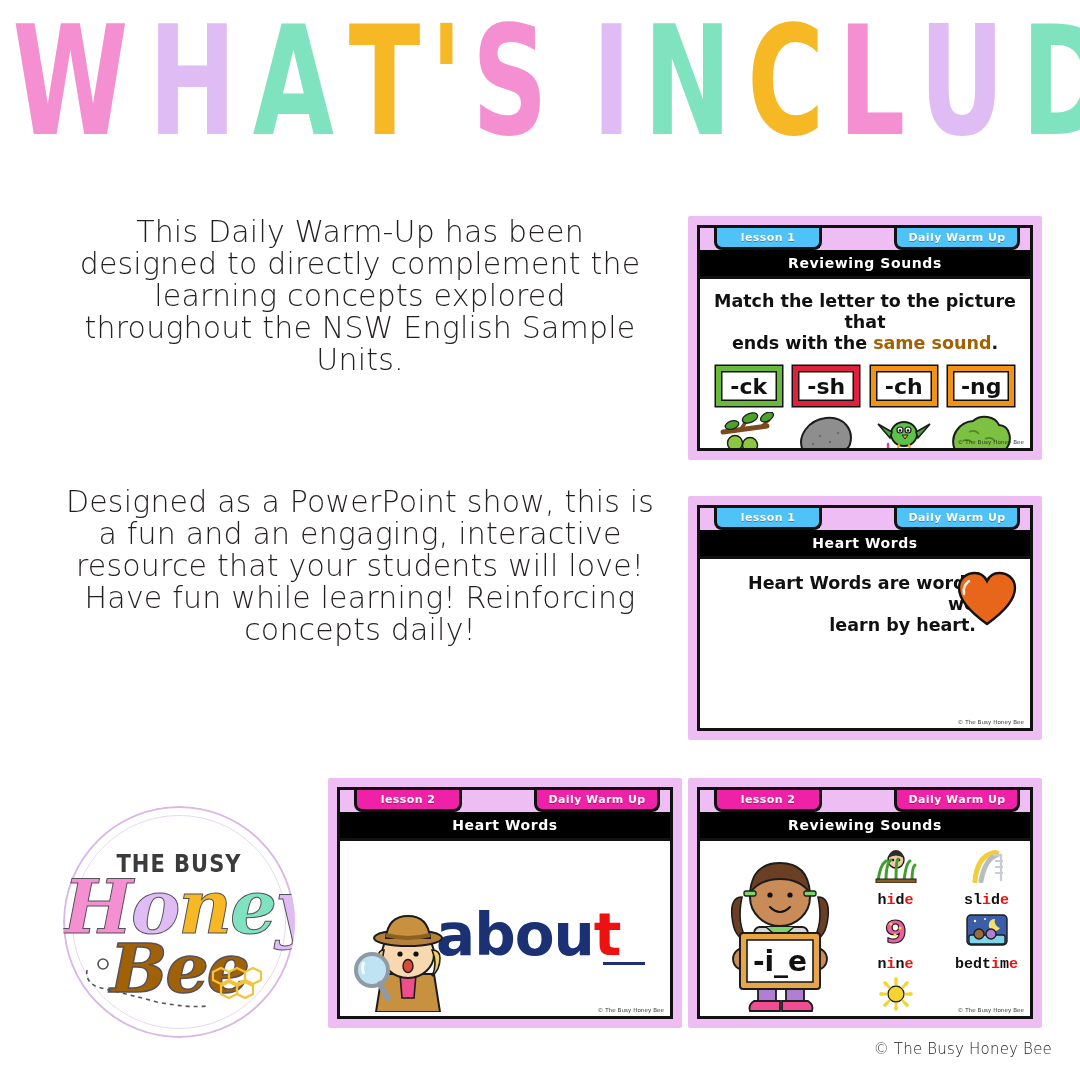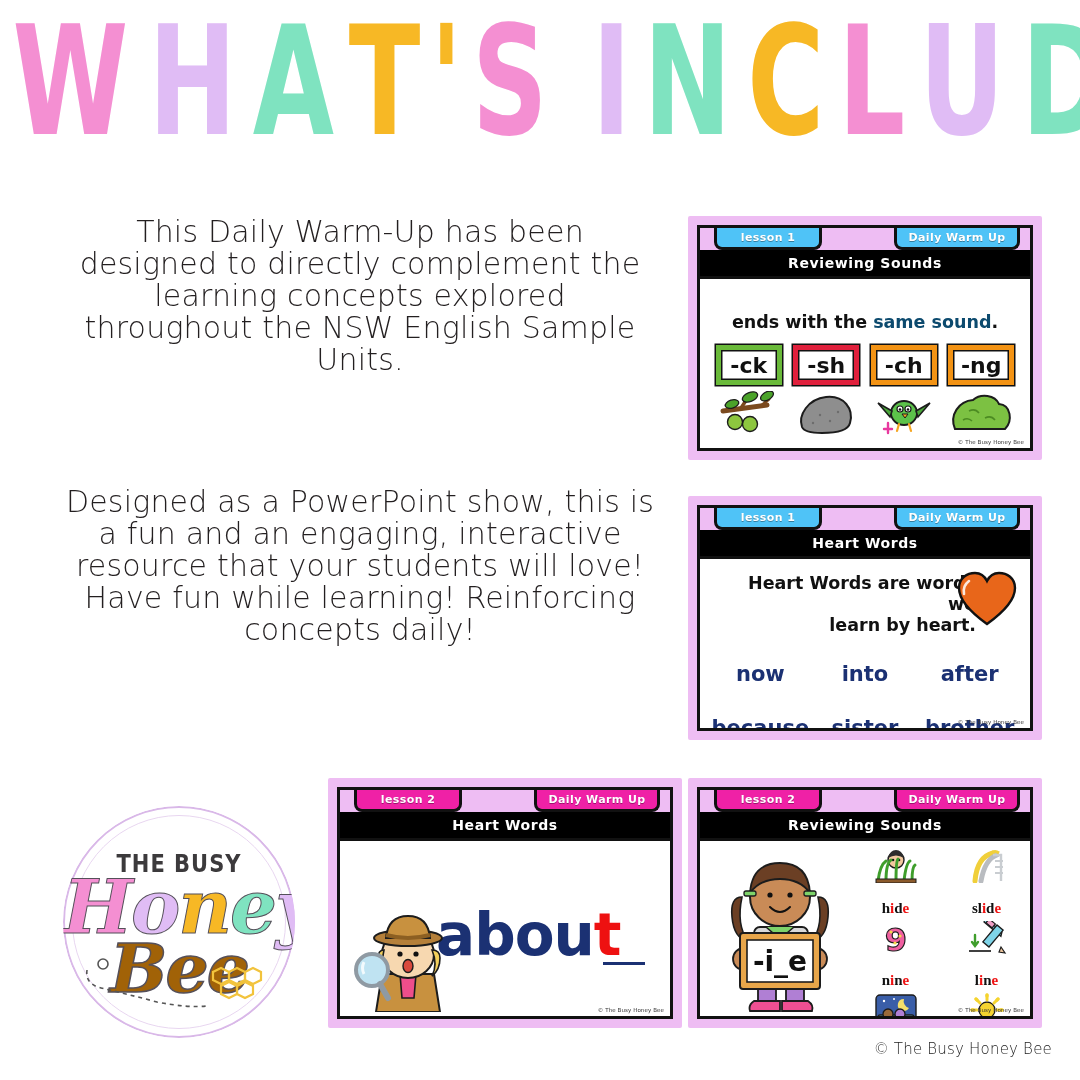--- a/index.html
+++ b/index.html
@@ -116,21 +116,21 @@
   
   .prompt {
     margin: 12px 14px 0 14px;
     text-align: center;
     font-family: "DejaVu Sans", sans-serif;
     font-weight: 700;
     font-size: 17.5px;
     line-height: 21px;
     color: #111111;
   }
-  .prompt .hl { color: #0c4a6e; }
+  .prompt .hl { color: #a16207; }
   .cardrow {
     display: flex;
     justify-content: space-around;
     align-items: flex-start;
     margin: 12px 10px 0 10px;
   }
   .soundcell { width: 72px; text-align: center; }
   .frame {
     width: 66px; height: 40px;
     margin: 0 auto;
@@ -214,25 +214,25 @@
     position: absolute;
     left: 150px; top: 6px;
     width: 182px;
     display: grid;
     grid-template-columns: 1fr 1fr;
     row-gap: 2px;
     text-align: center;
   }
   .ie-cell { padding-top: 2px; }
   .ie-cell .lbl {
-    font-family: Liberation Serif, serif;
+    font-family: Liberation Mono, monospace;
     font-weight: 700;
     font-size: 15px;
     color: #111111;
-    margin-top: 13px;
+    margin-top: 5px;
   }
   .ie-cell .lbl .r { color: #ee1111; }
 
   
   #logo {
     position: absolute;
     left: 63px; top: 806px;
     width: 232px; height: 232px;
     border-radius: 50%;
     background: #ffffff;
@@ -309,21 +309,21 @@
 
   <div class="slide" style="left:688px; top:216px; width:354px; height:244px;">
     <div class="slide-inner">
       <div class="tabrow">
         <div class="tab lesson blue">lesson 1</div>
         <div class="tab warm blue">Daily Warm Up</div>
       </div>
       <div class="titlebar">Reviewing Sounds</div>
       <div class="canvas">
         <div class="prompt">
-          <br>
+          <span>Match the letter to the picture that</span><br>
           <span>ends with the </span><span class="hl">same sound</span><span>.</span>
         </div>
         <div class="cardrow">
 
           <div class="soundcell">
             <div class="frame" style="border-color: rgb(106, 186, 58);">-ck</div>
             <div class="pic">
               <svg width="64" height="44" viewBox="0 0 64 44">
                 <path d="M6 20 L50 14" stroke="#7b4a1e" stroke-width="5" stroke-linecap="round" fill="none"></path>
                 <path d="M24 17 L30 8" stroke="#7b4a1e" stroke-width="3.5" stroke-linecap="round"></path>
@@ -397,28 +397,20 @@
         <div class="hw-lead">
           <span>Heart Words are words we</span><br>
           <span>learn by heart.</span>
         </div>
         <div class="hw-heart">
           <svg width="62" height="56" viewBox="0 0 62 56">
             <path d="M31 53 C10 38 3 26 3 17 C3 7 11 2 19 2 C25 2 29 6 31 10 C33 6 37 2 43 2 C51 2 59 7 59 17 C59 26 52 38 31 53 Z" fill="#e8661a" stroke="#111111" stroke-width="2.4"></path>
             <path d="M13 10 C9 13 7 18 8 23" stroke="#ffffff" stroke-width="2.6" fill="none" stroke-linecap="round" opacity="0.85"></path>
           </svg>
         </div>
-        <div class="hw-grid">
-          <div>now</div>
-          <div>into</div>
-          <div>after</div>
-          <div>because</div>
-          <div>sister</div>
-          <div>brother</div>
-        </div>
         <div class="credit">© The Busy Honey Bee</div>
       </div>
     </div>
   </div>
 
   <div class="slide" style="left:328px; top:778px; width:354px; height:250px;">
     <div class="slide-inner">
       <div class="tabrow">
         <div class="tab lesson pink">lesson 2</div>
         <div class="tab warm pink">Daily Warm Up</div>
@@ -535,33 +527,20 @@
               <text x="22" y="30" text-anchor="middle" font-family="DejaVu Sans, sans-serif" font-weight="bold" font-size="32" fill="#ef5fa0" stroke="#1c1c1c" stroke-width="1.2">9</text>
               <circle cx="17" cy="11" r="1.6" fill="#f5d84a"></circle>
               <circle cx="26" cy="15" r="1.6" fill="#f5d84a"></circle>
               <circle cx="21" cy="22" r="1.6" fill="#f5d84a"></circle>
             </svg>
             <div class="lbl">
               <span>n</span><span class="r">i</span><span>n</span><span class="r">e</span>
             </div>
           </div>
 
-          <div class="ie-cell">
-            <svg width="44" height="34" viewBox="0 0 44 34">
-              <path d="M16 4 L38 4 L40 8 L18 8 Z" fill="#7fd4e8" stroke="#1c1c1c" stroke-width="1.3" transform="rotate(40 28 6)"></path>
-              <rect x="24" y="4" width="8" height="22" fill="#7fd4e8" stroke="#1c1c1c" stroke-width="1.3" transform="rotate(40 28 15)"></rect>
-              <path d="M36 26 l4 6 l-6 -1 Z" fill="#f2c9a0" stroke="#1c1c1c" stroke-width="1.2"></path>
-              <rect x="22" y="0" width="8" height="5" fill="#ef9ec4" stroke="#1c1c1c" stroke-width="1.2" transform="rotate(40 26 2)"></rect>
-              <path d="M4 30 h22" stroke="#111" stroke-width="1.6"></path>
-              <path d="M10 14 v10 M7 21 l3 4 l3 -4" stroke="#3f9e2c" stroke-width="2.4" fill="none" stroke-linecap="round"></path>
-            </svg>
-            <div class="lbl">
-              <span>l</span><span class="r">i</span><span>n</span><span class="r">e</span>
-            </div>
-          </div>
 
           <div class="ie-cell">
             <svg width="44" height="34" viewBox="0 0 44 34">
               <rect x="2" y="2" width="40" height="30" rx="4" fill="#3a5ea8" stroke="#1c1c1c" stroke-width="1.4"></rect>
               <path d="M30 6 a6 6 0 1 0 5 9 a7 7 0 0 1 -5 -9 Z" fill="#f5e06a"></path>
               <circle cx="10" cy="8" r="1.2" fill="#fff"></circle>
                 <circle cx="20" cy="6" r="1" fill="#fff"></circle>
               <rect x="4" y="22" width="36" height="9" rx="2" fill="#7fd4e8" stroke="#1c1c1c" stroke-width="1.3"></rect>
               <circle cx="14" cy="21" r="5" fill="#9a6a3a" stroke="#1c1c1c" stroke-width="1.3"></circle>
               <circle cx="26" cy="21" r="5" fill="#b07fd4" stroke="#1c1c1c" stroke-width="1.3"></circle>

